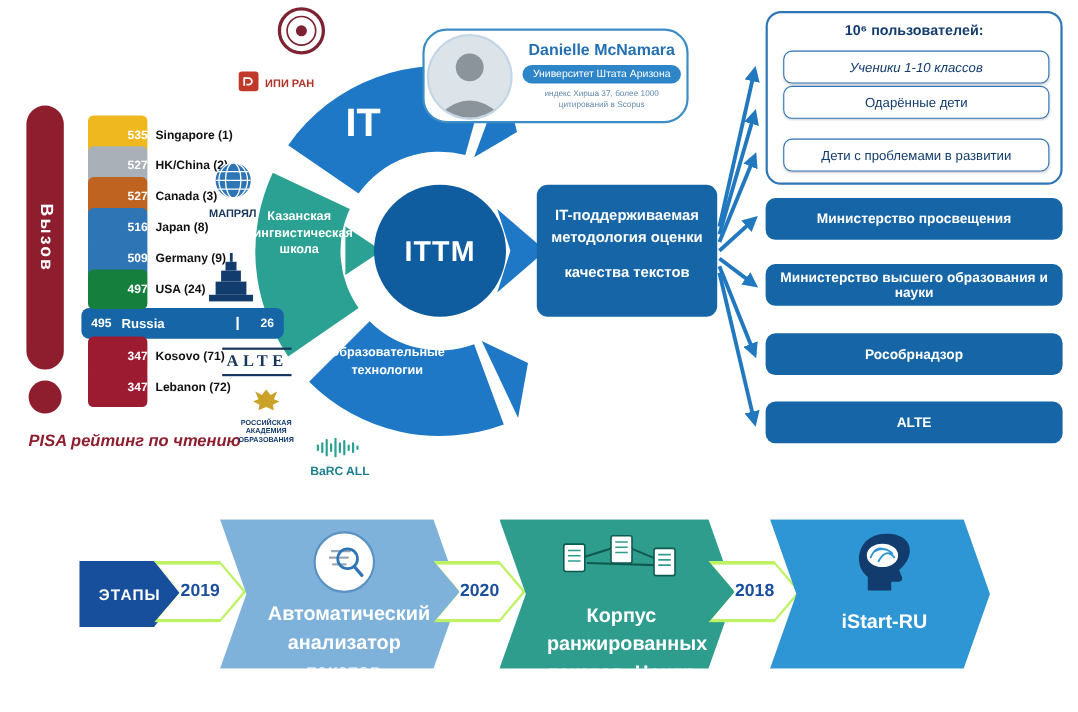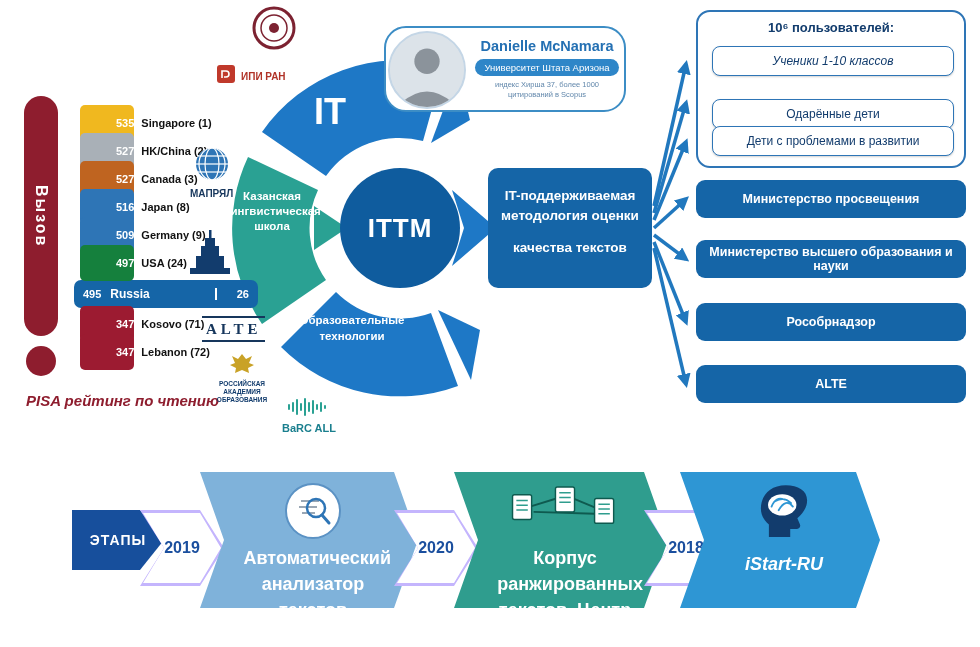--- a/index.html
+++ b/index.html
@@ -69,30 +69,30 @@
   .org-box { position:absolute; left:696px; width:270px; height:38px; background:#1565a7; border-radius:9px;
     color:#fff; display:flex; align-items:center; justify-content:center; font-size:12.5px; font-weight:600;
     z-index:2; text-align:center; padding:0 6px; }
 
   
   .chev { position:absolute; display:flex; align-items:center; justify-content:center; z-index:2; }
   .chev-flat  { clip-path:polygon(0 0, calc(100% - 24px) 0, 100% 50%, calc(100% - 24px) 100%, 0 100%); }
   .chev-notch { clip-path:polygon(0 0, calc(100% - 24px) 0, 100% 50%, calc(100% - 24px) 100%, 0 100%, 24px 50%); }
   .stage { left:72px; top:510px; width:92px; height:60px; background:#174f9c; color:#fff;
     font-weight:bold; font-size:14px; letter-spacing:1px; }
-  .chev-year { position:absolute; top:510px; width:84px; height:76px; background:#c4b5fd; z-index:2;
+  .chev-year { position:absolute; top:510px; width:84px; height:56px; background:#bef264; z-index:2;
     clip-path:polygon(0 0, calc(100% - 24px) 0, 100% 50%, calc(100% - 24px) 100%, 0 100%, 24px 50%); }
   .chev-year-in { position:absolute; inset:3px; background:#fff;
     clip-path:polygon(0 0, calc(100% - 21px) 0, 100% 50%, calc(100% - 21px) 100%, 0 100%, 21px 50%);
     display:flex; align-items:center; justify-content:center; color:#1b4f9e; font-weight:bold; font-size:16px; }
   .big { top:472px; height:136px; flex-direction:column; justify-content:flex-start;
     padding:11px 26px 8px 34px; gap:6px; }
   .analyzer { left:200px; width:218px; background:#7fb2da; }
   .corpus   { left:454px; width:214px; background:#2f9d8e; }
-  .istart   { left:680px; width:200px; background:#2e96d4;font-style:italic; }
+  .istart   { left:700px; width:200px; background:#2e96d4; }
   .big-text { color:#fff; font-size:18px; font-weight:600; text-align:center; line-height:1.45; width:88%; }
   .istart .big-text { font-size:18px; font-weight:bold; width:auto; }
   .badge-circle { width:56px; height:56px; border-radius:50%; background:#fff; border:2px solid #5b92c4;
     display:flex; align-items:center; justify-content:center; flex:none; }
 </style>
 </head>
 <body>
 
 <div class="canvas">
 
@@ -260,21 +260,21 @@
 
   <div class="methodology-box">
     <div>IT-поддерживаемая</div>
     <div>методология оценки</div>
     <div class="gap">качества текстов</div>
   </div>
 
   <div class="users-box">
     <div class="users-title">10⁶ пользователей:</div>
     <div class="user-item" style="top:34px;font-style:italic;">Ученики 1-10 классов</div>
-    <div class="user-item" style="top:87px;">Одарённые дети</div>
+    <div class="user-item" style="top:66px;">Одарённые дети</div>
     <div class="user-item" style="top:114px;">Дети с проблемами в развитии</div>
   </div>
 
   <div class="org-box" style="top:180px;">Министерство просвещения</div>
   <div class="org-box" style="top:240px;">Министерство высшего образования и науки</div>
   <div class="org-box" style="top:303px;">Рособрнадзор</div>
   <div class="org-box" style="top:365px;">ALTE</div>
 
   <div class="chev chev-flat stage">
     <span>ЭТАПЫ</span>

